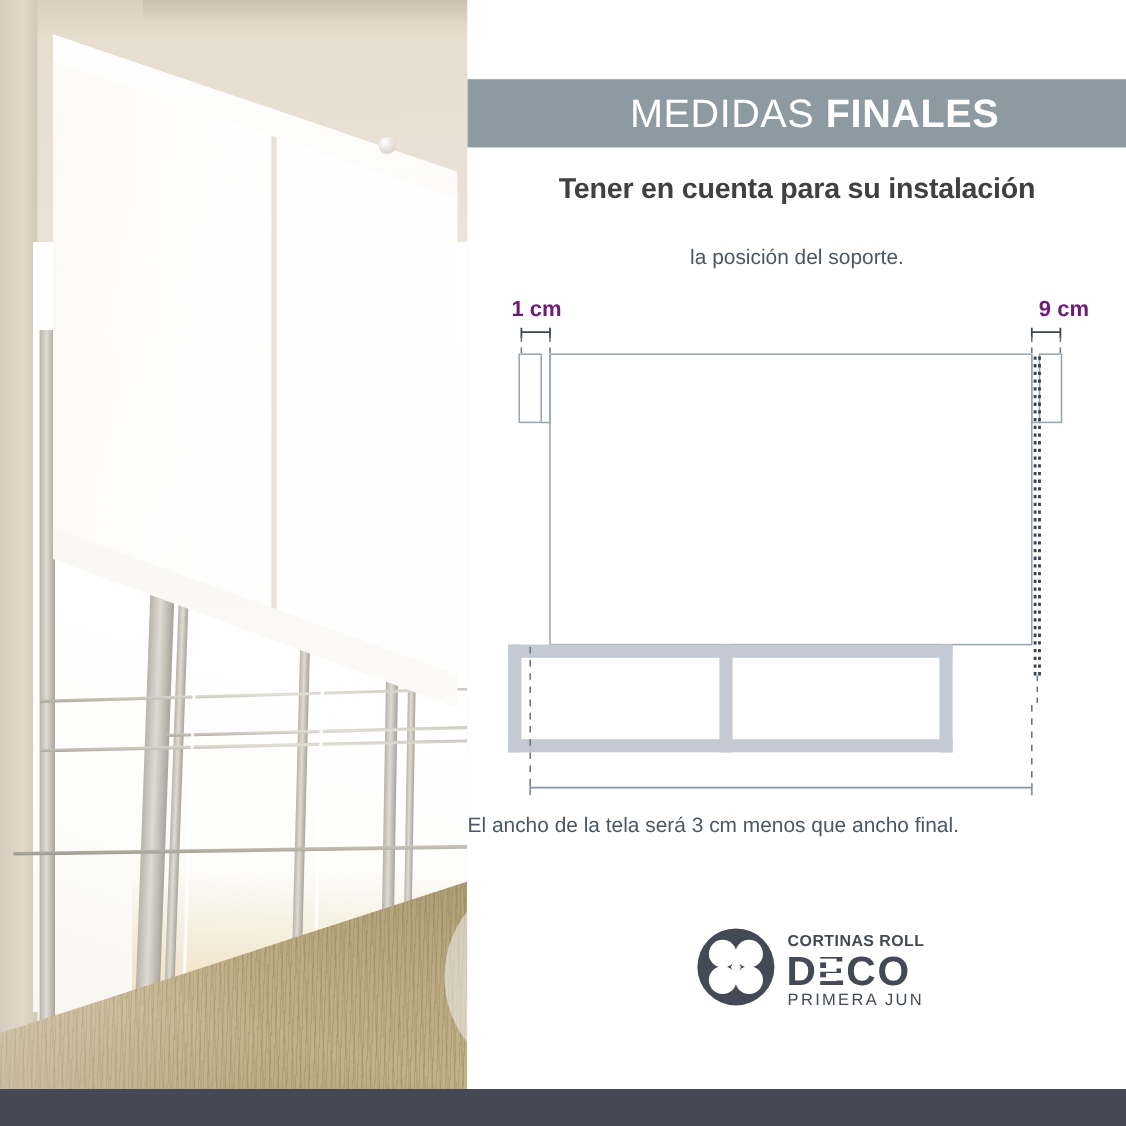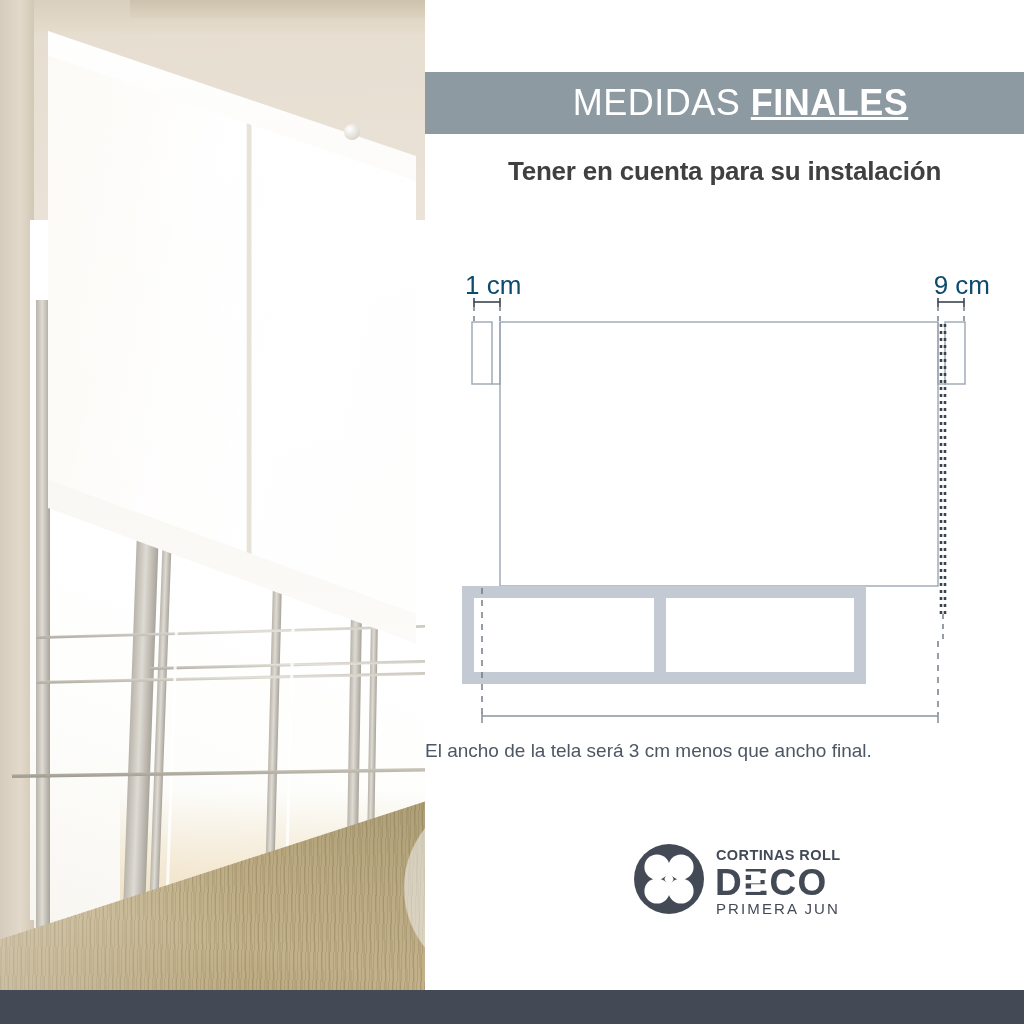--- a/index.html
+++ b/index.html
@@ -128,39 +128,39 @@
   
   .panel { position:absolute; left:425px; top:0; width:599px; height:990px; background:#fff; }
 
   .hdr-bar {
     position:absolute; left:0; top:72px; width:599px; height:62px;
     display:flex; align-items:center; justify-content:center;
     background:#8d9aa2;
   }
   .hdr-title { font-size:36px; letter-spacing:.5px; color:#fff; white-space:nowrap; }
   .hdr-title .light { font-weight:300;margin-left:32px; }
-  .hdr-title .bold  { font-weight:700;text-decoration:underline; }
+  .hdr-title .bold  { font-weight:700; }
 
   .sub-title {
     position:absolute; left:0; top:156px; width:599px; text-align:center;
     font-size:26px; font-weight:700; color:#404040; letter-spacing:-.2px;
   }
 
   .lead {
     position:absolute; left:0; top:222px; width:599px; text-align:center;
     font-size:19px; font-weight:400; color:#4d5763; line-height:1.38;
   }
 
   .caption {
     position:absolute; left:0; top:740px; width:599px; 
     font-size:19px; color:#4d5763;
   }
 
   
-  .dim-label { position:absolute; font-size:26px; font-weight:400; color:#0c4a6e; }
+  .dim-label { position:absolute; font-size:20px; font-weight:700; color:#701a75; }
   .dim-left  { left:40px;  top:270px; }
   .dim-right { right:34px; top:270px; }
 
   
   .diagram { position:absolute; left:0; top:296px; width:599px; height:430px; }
 
   
   .logo { position:absolute; left:205px; top:840px; width:210px; height:78px; }
 
   
@@ -228,20 +228,21 @@
     <div class="hdr-bar">
       <div class="hdr-title">
         <span class="light">MEDIDAS</span>
         <span class="bold">FINALES</span>
       </div>
     </div>
 
     <div class="sub-title">Tener en cuenta para su instalación</div>
 
     <div class="lead">
+      <div>la posición del soporte.</div>
     </div>
 
     <div class="dim-label dim-left">1 cm</div>
     <div class="dim-label dim-right">9 cm</div>
 
     <svg class="diagram" viewBox="0 0 599 430">
 
       <g stroke="#3b4350" stroke-width="1.6" fill="none">
         <line x1="49" y1="6" x2="75" y2="6"></line>
         <line x1="49" y1="2" x2="49" y2="11"></line>

